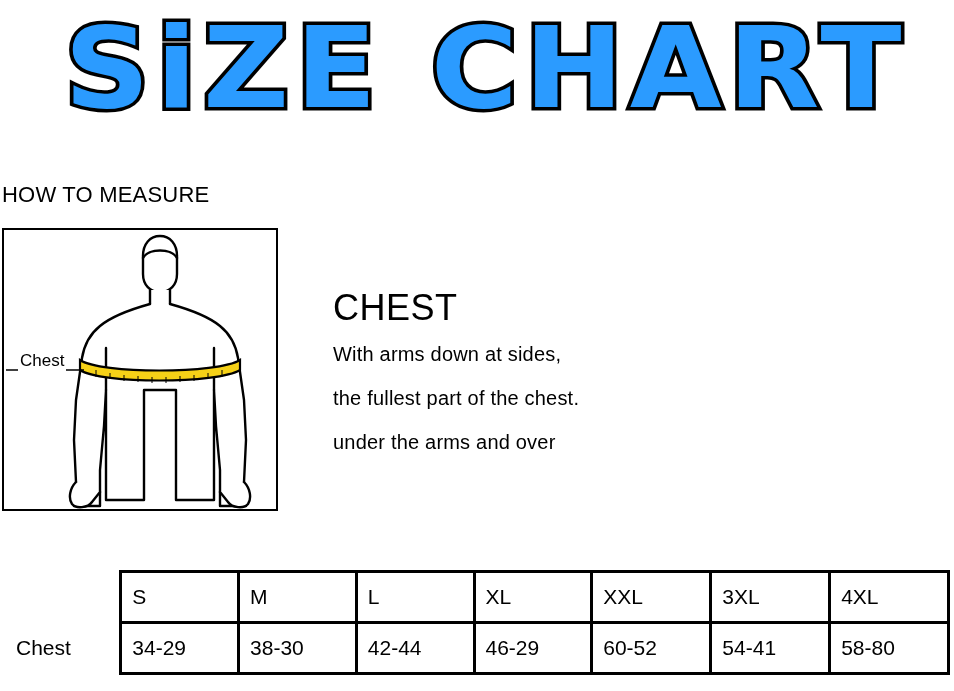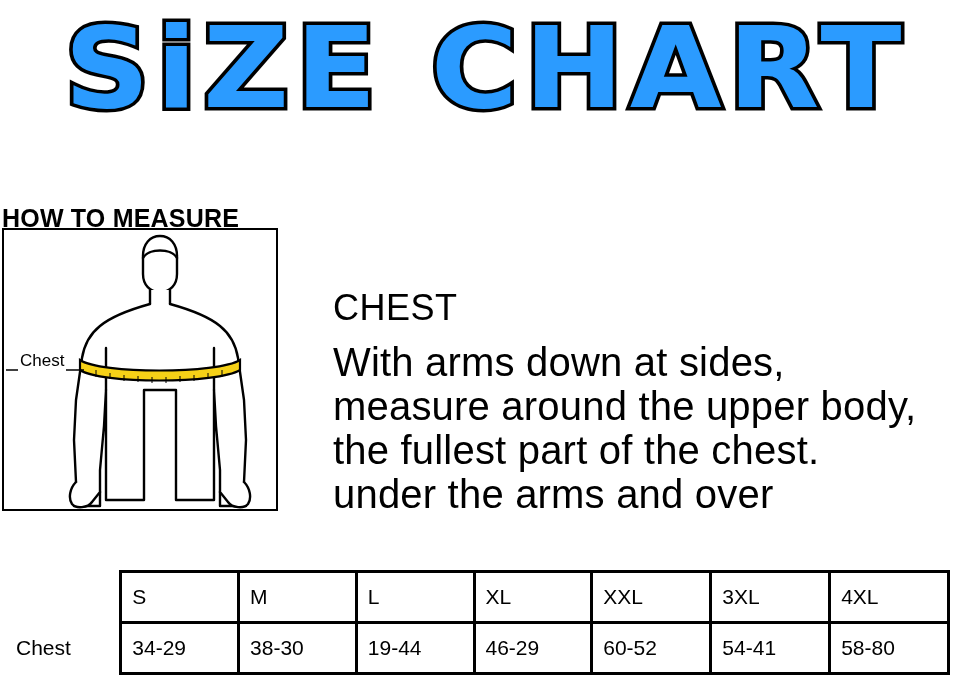--- a/index.html
+++ b/index.html
@@ -40,25 +40,24 @@
     -webkit-text-stroke: 7px #000000;
     paint-order: stroke fill;
     white-space: nowrap;
   }
 
   
   .howto {
     position: absolute;
     left: 2px;
     top: 182px;
-    font-size: 25px;
-    font-weight: bold;
+    font-size: 22px;
+    font-weight: normal;
     letter-spacing: 0.2px;
     font-family: "Liberation Sans", sans-serif;
-    margin-top: 22px;
   }
 
   
   .figure-box {
     position: absolute;
     left: 2px;
     top: 228px;
     width: 276px;
     height: 283px;
     border: 2px solid #000000;
@@ -86,22 +85,22 @@
     width: 610px;
   }
   .desc-title {
     font-size: 36px;
     line-height: 44px;
     font-weight: 400;
     font-family: "Liberation Sans", sans-serif;
     letter-spacing: 0.5px;
   }
   .desc-body {
-    margin-top: 10px;
-    font-size: 40px;
+    margin-top: 2px;
+    font-size: 20px;
     line-height: 44px;
     font-family: "Liberation Sans", sans-serif;
     letter-spacing: 0.2px;
   }
   .desc-body div { white-space: nowrap; }
 
   
   .size-table {
     position: absolute;
     left: 2px;
@@ -181,21 +180,20 @@
 
     <line x1="2" y1="140" x2="80" y2="140" stroke="#000000" stroke-width="1.6"></line>
   </svg>
 </div>
 <div class="chest-label">Chest</div>
 
 <div class="desc">
   <div class="desc-title">CHEST</div>
   <div class="desc-body">
     <div>With arms down at sides,</div>
-    <div>measure around the upper body,</div>
     <div>the fullest part of the chest.</div>
     <div>under the arms and over</div>
   </div>
 </div>
 
 <table class="size-table">
   <tbody>
     <tr class="header-row">
       <td class="rowhead"></td>
       <td class="colhead">S</td>
@@ -203,20 +201,20 @@
       <td class="colhead">L</td>
       <td class="colhead">XL</td>
       <td class="colhead">XXL</td>
       <td class="colhead">3XL</td>
       <td class="colhead">4XL</td>
     </tr>
     <tr>
       <td class="rowhead">Chest</td>
       <td>34-29</td>
       <td>38-30</td>
-      <td>19-44</td>
+      <td>42-44</td>
       <td>46-29</td>
       <td>60-52</td>
       <td>54-41</td>
       <td>58-80</td>
     </tr>
   </tbody>
 </table>
 
 </body></html>

